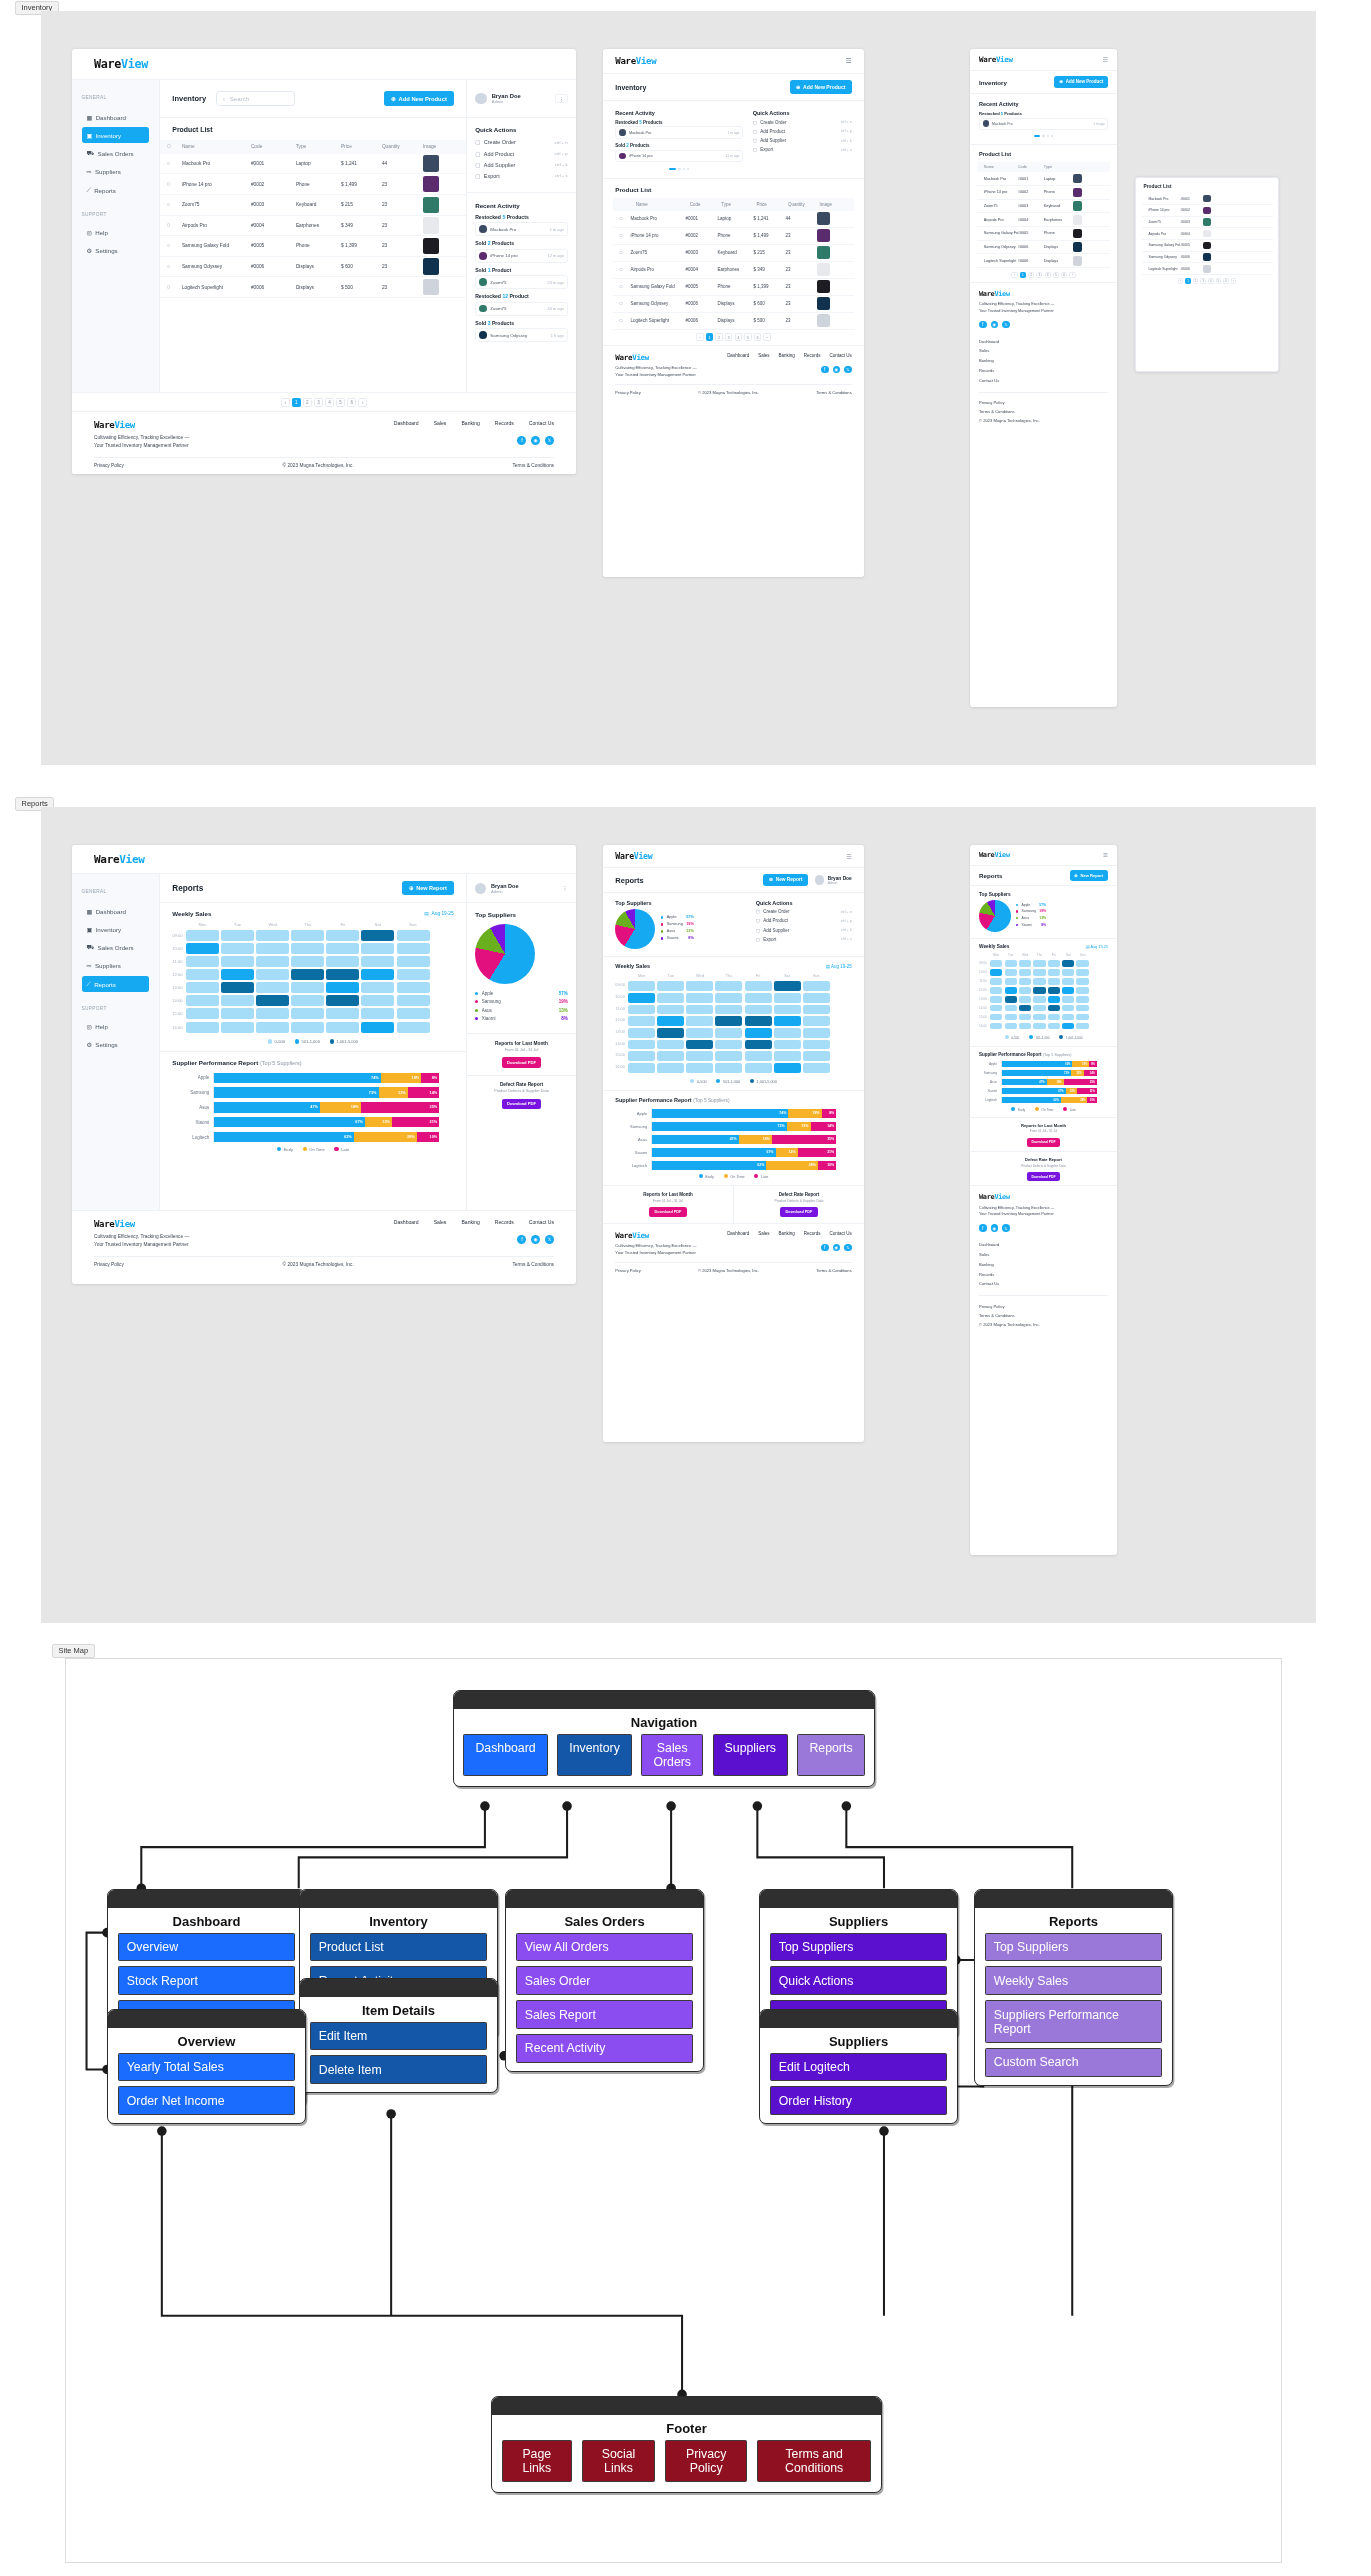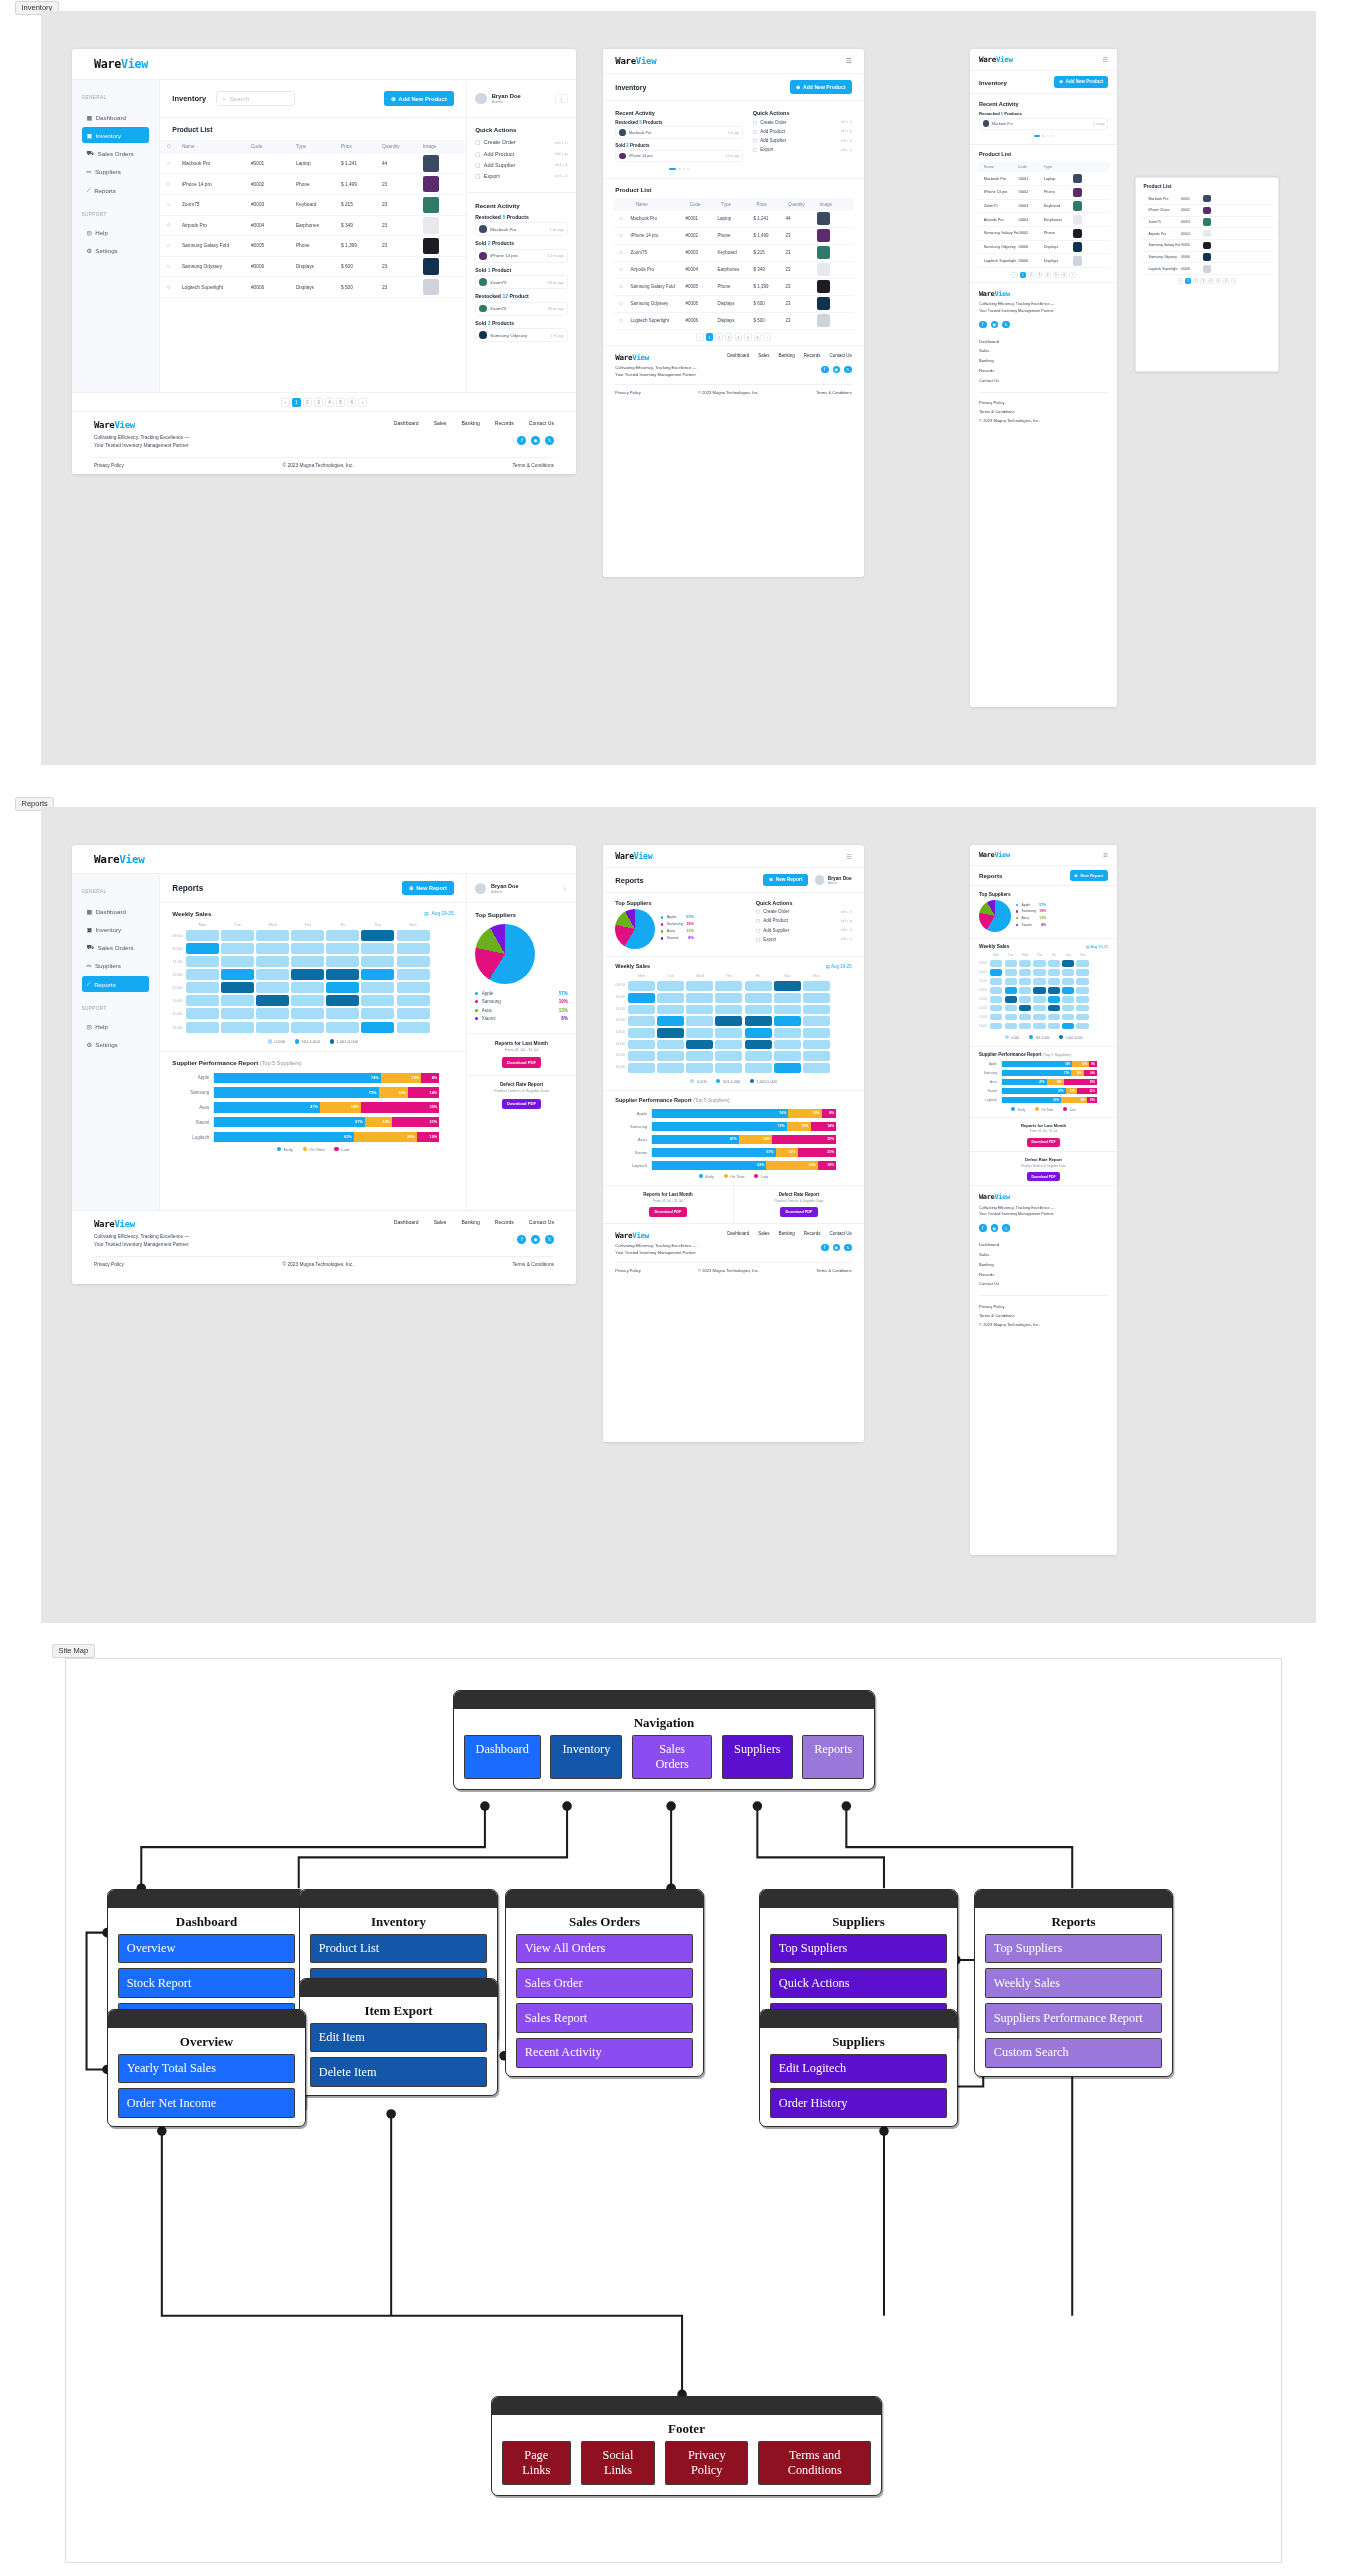--- a/index.html
+++ b/index.html
@@ -52,21 +52,21 @@
   .lg{ display:flex; gap:9.6px; align-items:center; justify-content:center; color:#6b7585; }
   .lg span.d{ width:4.1px; height:4.1px; border-radius:50%; display:inline-block; margin-right:2.7px; }
 
   
   .sbar{ display:flex; align-items:center; }
   .sbar .seg{ height:100%; display:flex; align-items:center; justify-content:flex-end;
     color:#fff; font-weight:bold; }
 
   
   #sitemap-canvas{ position:absolute; left:27.4px; top:1371px; width:1282px; height:1193px;
-    background:#fff; border:0.7px solid #d9d9d9;font-family:Liberation Serif, serif; }
+    background:#fff; border:0.7px solid #d9d9d9; }
   .sm-node{ position:absolute; background:#fff; border:1.4px solid #2b2b2b; border-radius:6.9px;
     box-shadow:1.4px 2.1px 0 rgba(0,0,0,.35); overflow:hidden; }
   .sm-node .bar{ background:#2f2f2f; height:18px; }
   .sm-node .ttl{ text-align:center; font-weight:bold; font-size:13px; color:#111; padding:5.5px 0 4.1px; }
   .sm-node .items{ padding:0 9.6px 8.2px; display:flex; flex-direction:column; gap:5.5px; }
   .sm-node.horiz .items{ flex-direction:row; justify-content:center; gap:9.6px; padding-bottom:9.6px; }
   .chip{ border:0.7px solid #3a3a3a; color:#fff; font-size:12.3px; padding:6.2px 8.2px; }
   .chip.center{ text-align:center; padding:6.2px 11px; }
   svg.wires{ position:absolute; inset:0; width:100%; height:100%; pointer-events:none; }
 </style>
@@ -1661,21 +1661,21 @@
     <div class="items" id="sm-rep">
         <div class="chip" style="background: rgb(154, 120, 218); border-radius: 1.4px;">Top Suppliers</div>
         <div class="chip" style="background: rgb(154, 120, 218); border-radius: 1.4px;">Weekly Sales</div>
         <div class="chip" style="background: rgb(154, 120, 218); border-radius: 1.4px;">Suppliers Performance Report</div>
         <div class="chip" style="background: rgb(154, 120, 218); border-radius: 1.4px;">Custom Search</div>
       </div>
   </div>
 
   <div class="sm-node" style="left:233px;top:319px;width:199px;">
     <div class="bar"></div>
-    <div class="ttl">Item Export</div>
+    <div class="ttl">Item Details</div>
     <div class="items" id="sm-item">
         <div class="chip" style="background: rgb(20, 86, 168); border-radius: 1.4px;">Edit Item</div>
         <div class="chip" style="background: rgb(20, 86, 168); border-radius: 1.4px;">Delete Item</div>
       </div>
   </div>
 
   <div class="sm-node" style="left:41px;top:350px;width:199px;">
     <div class="bar"></div>
     <div class="ttl">Overview</div>
     <div class="items" id="sm-over">

